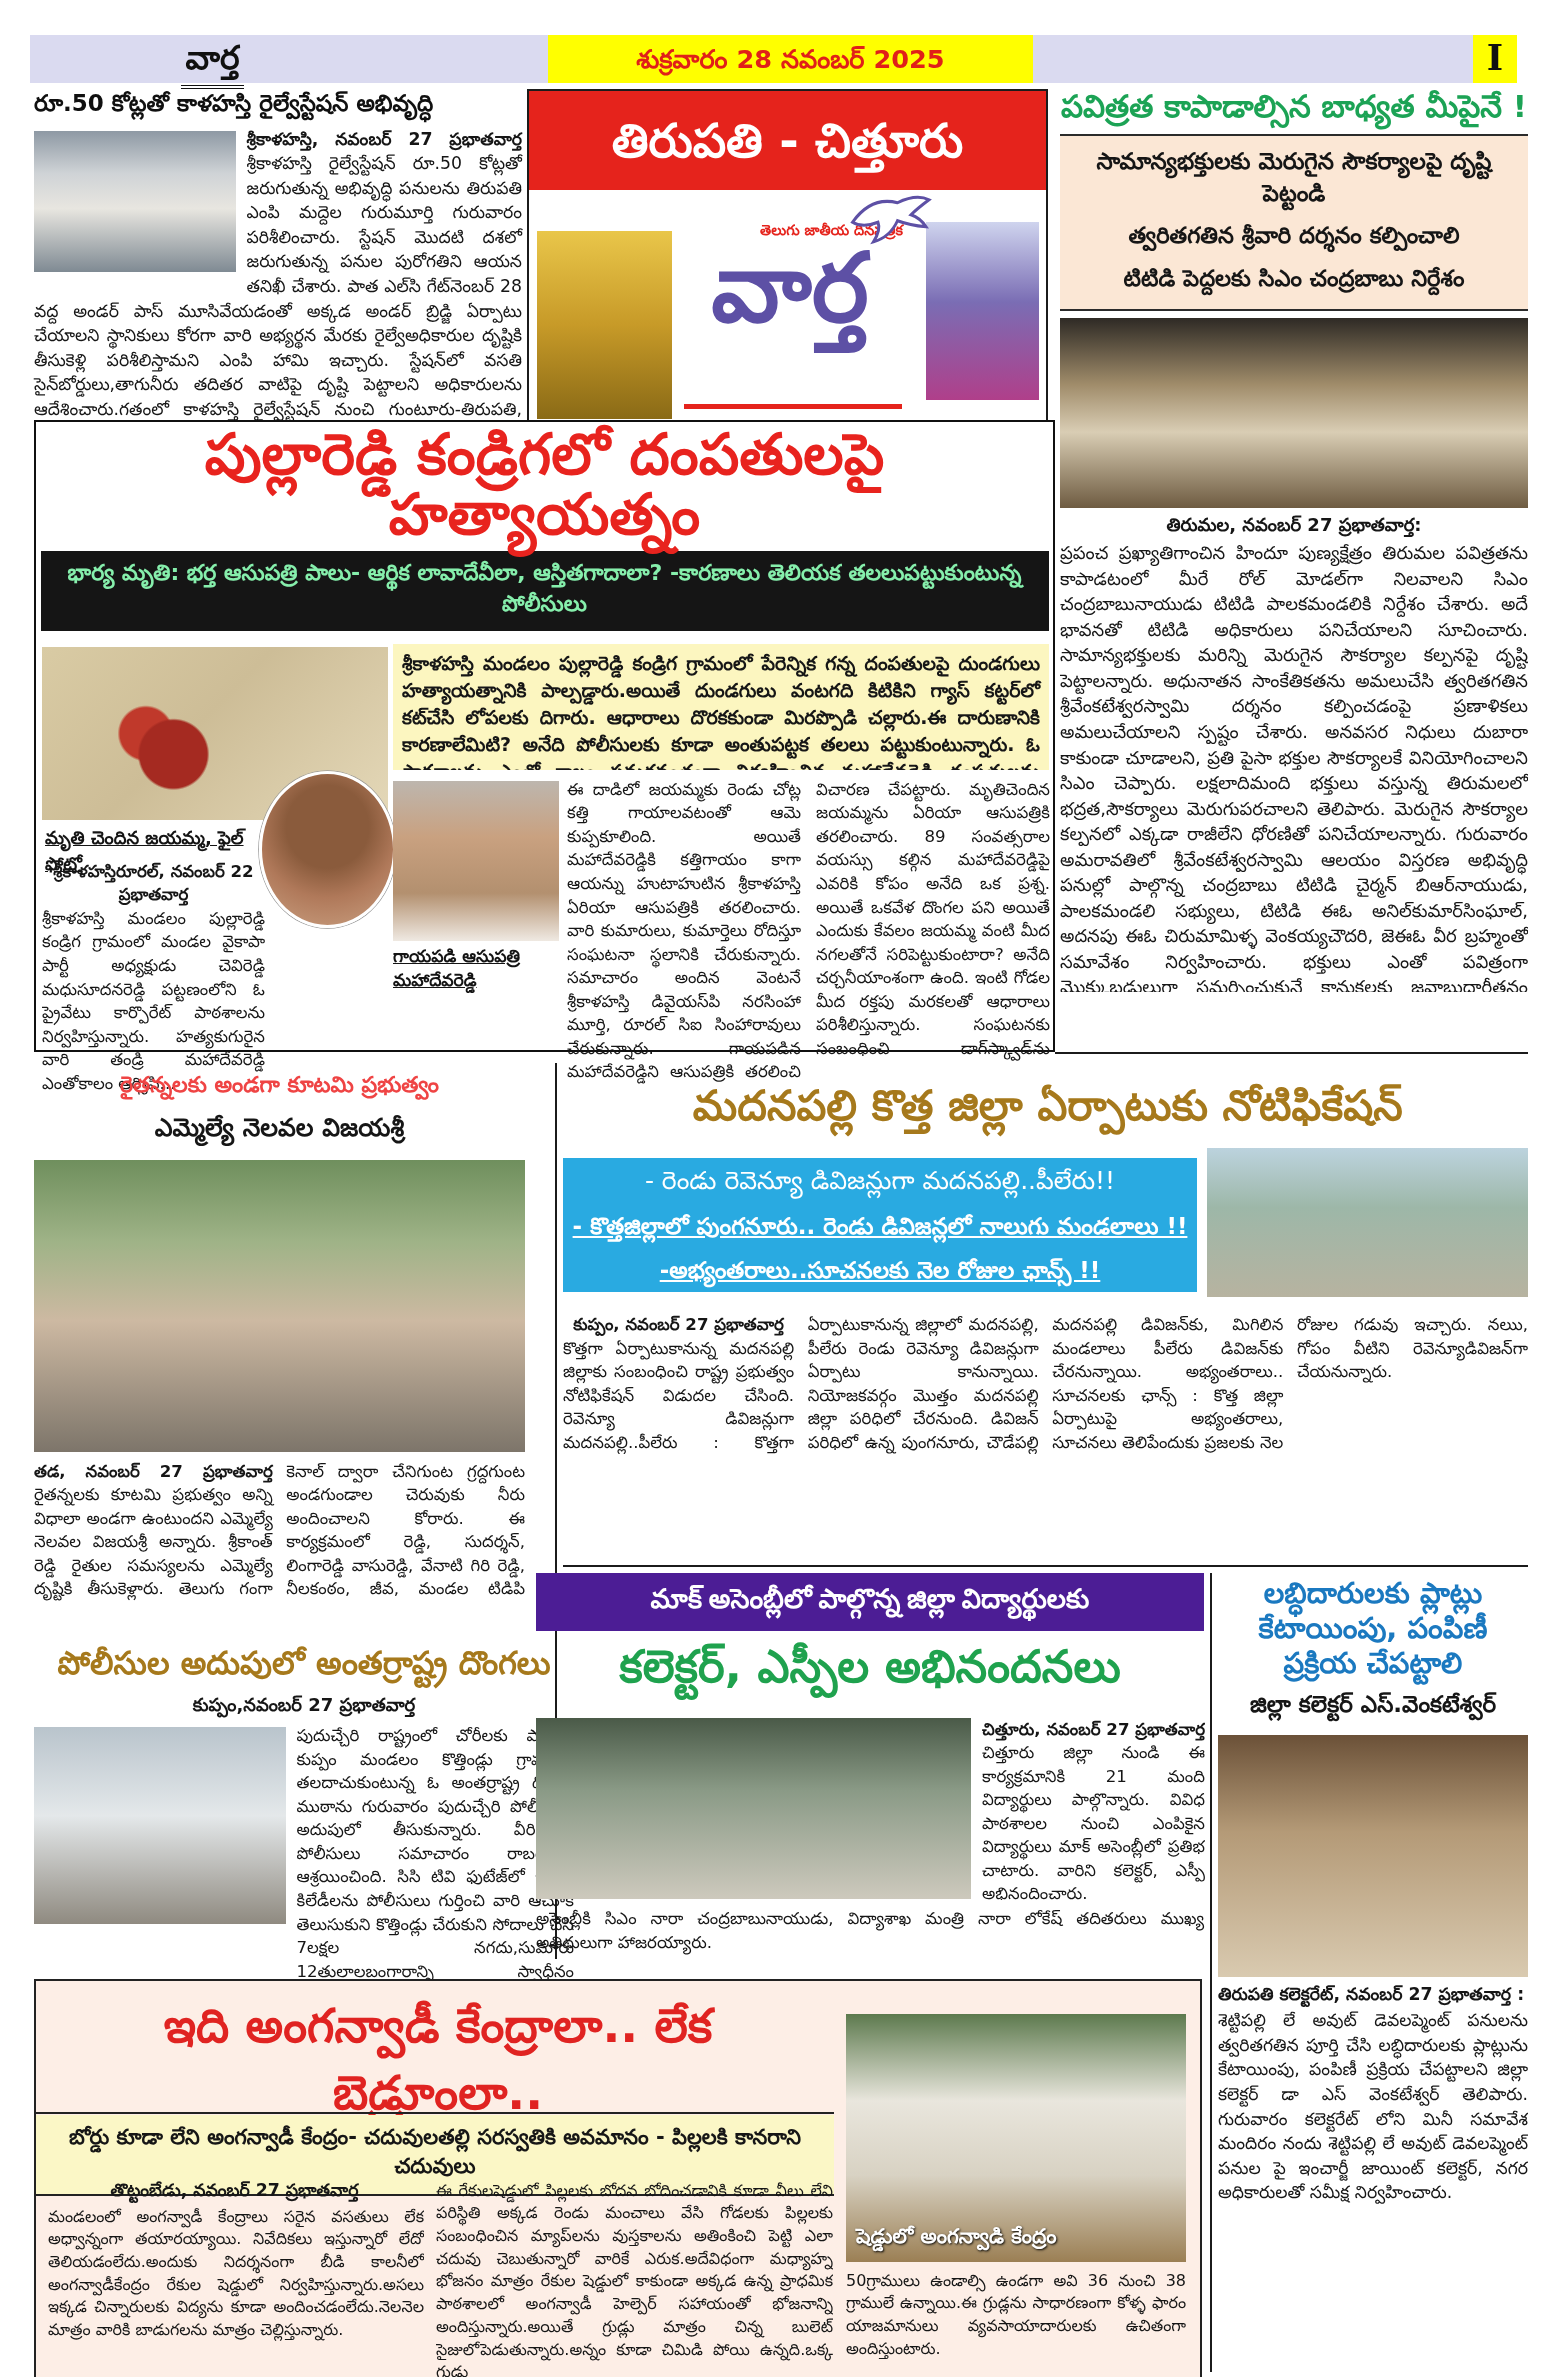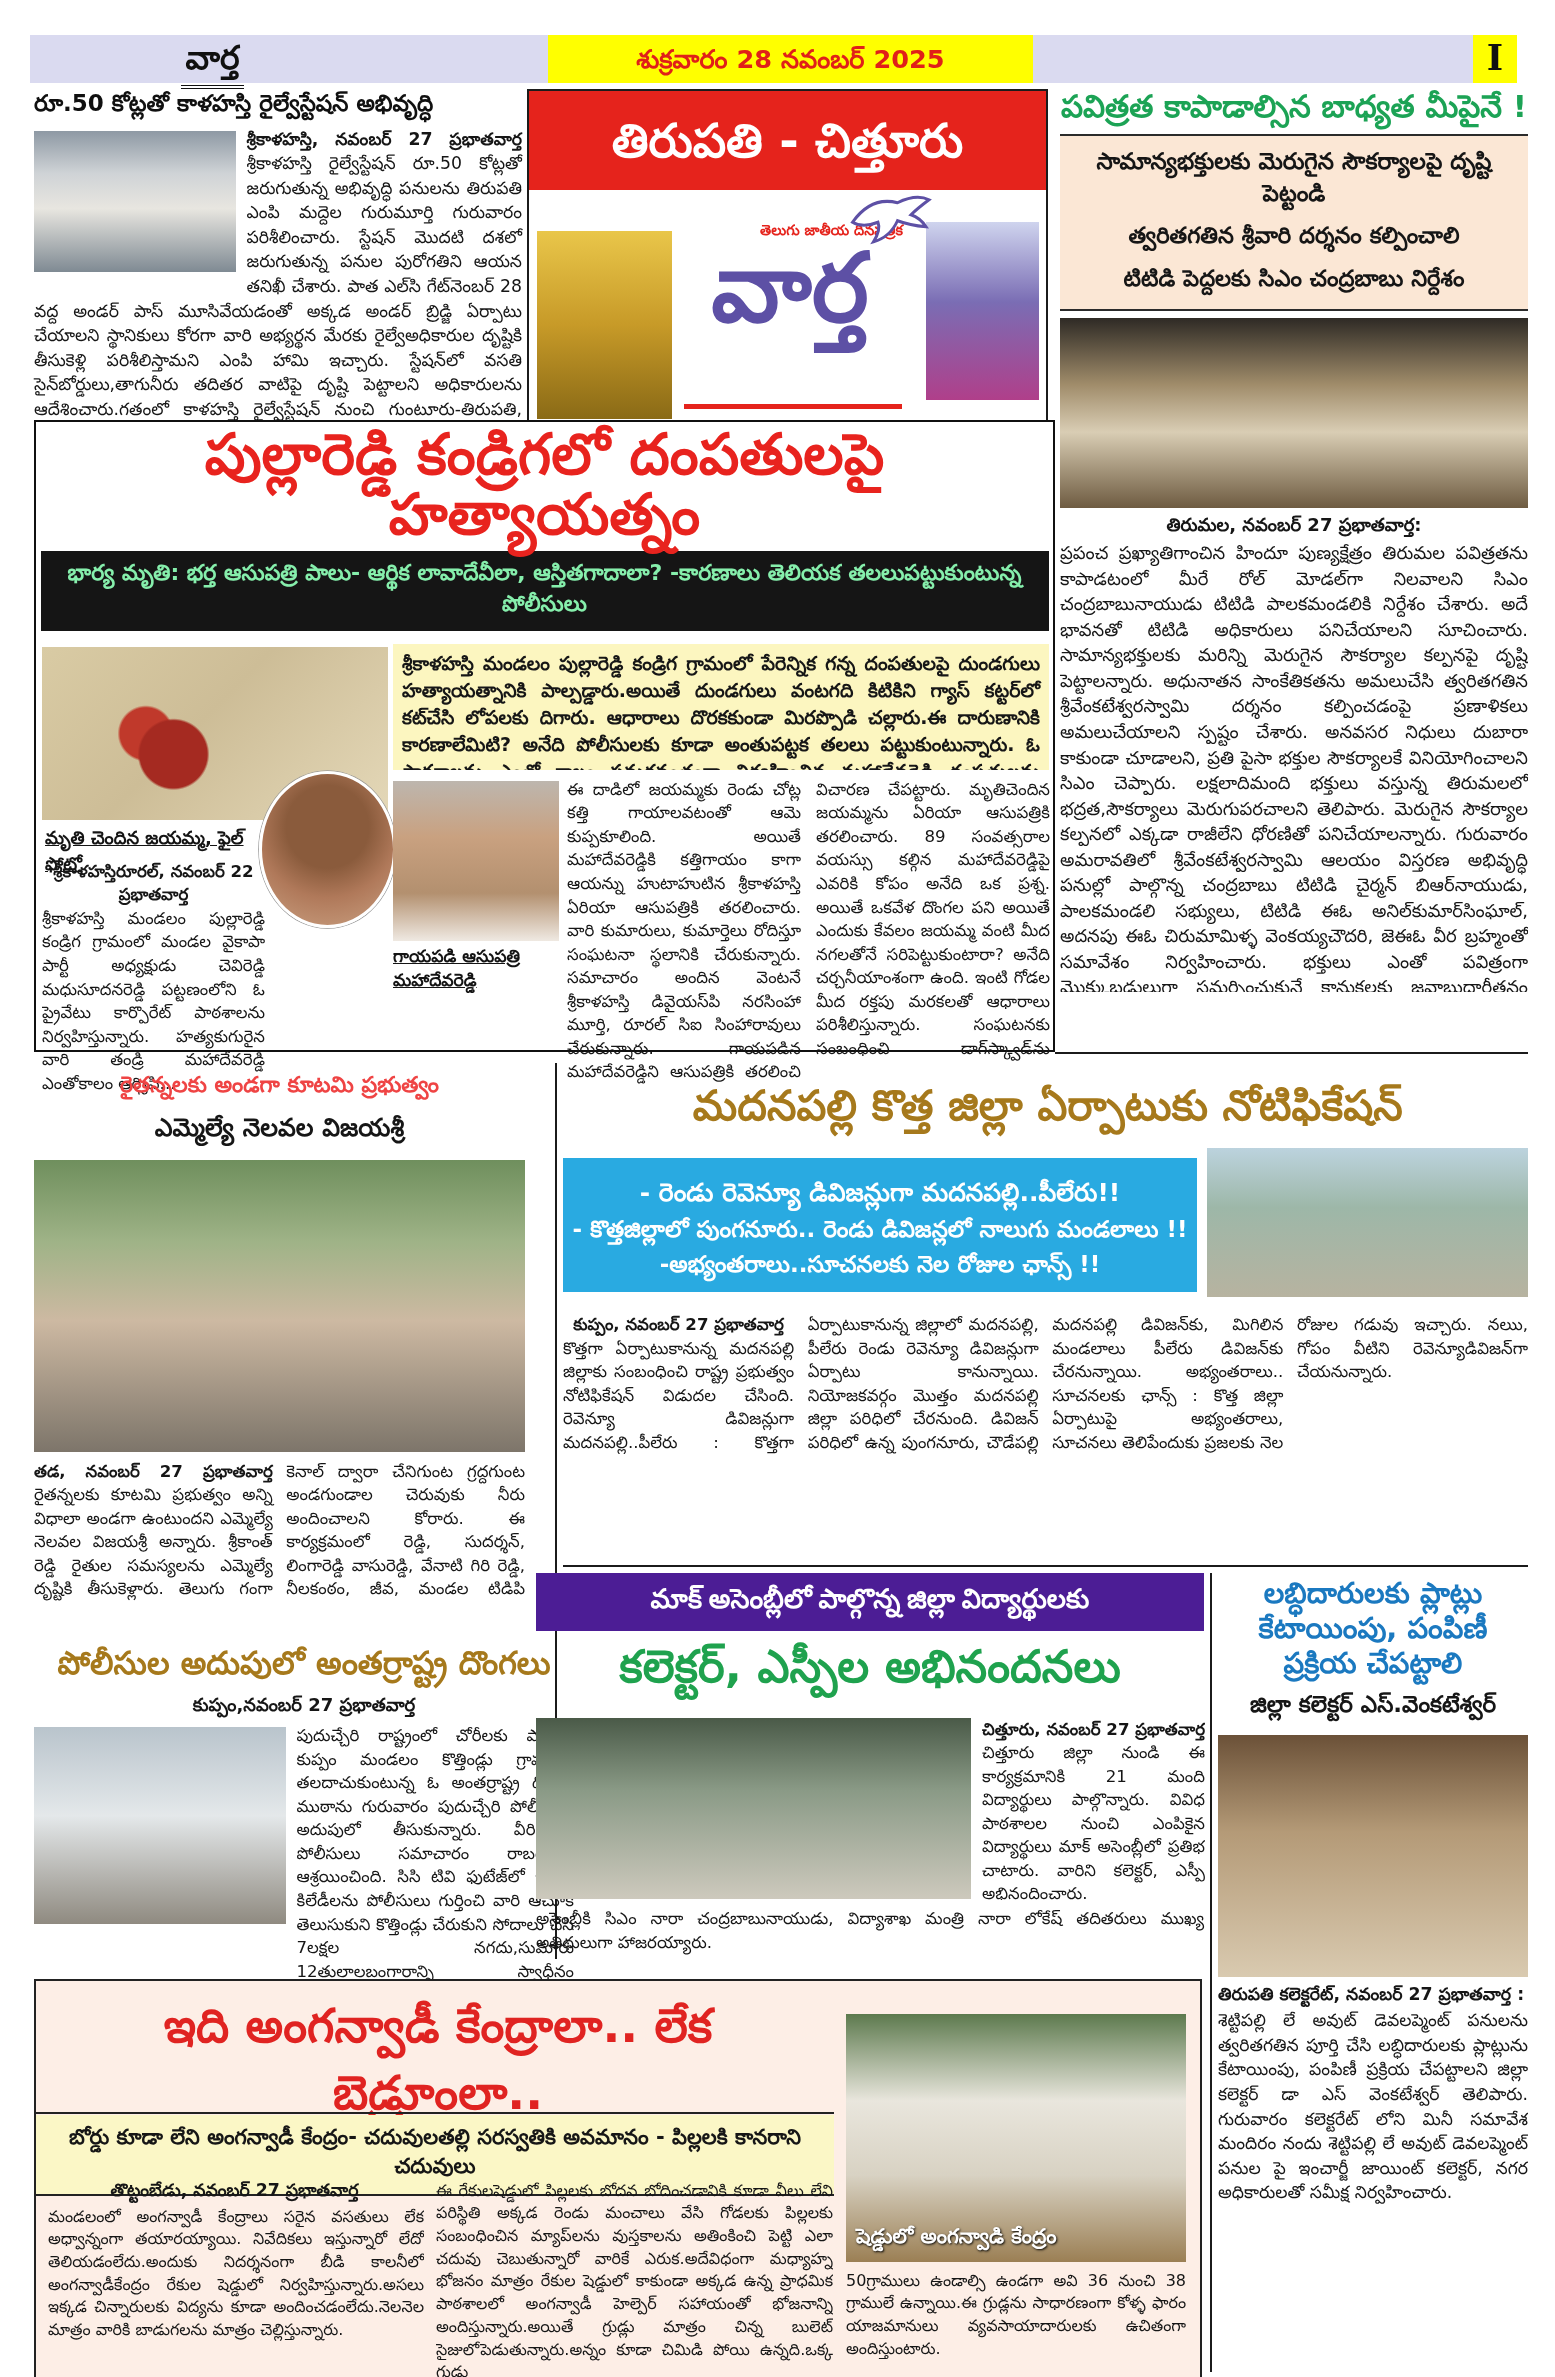--- a/index.html
+++ b/index.html
@@ -103,22 +103,22 @@
   .thieves .dl{font-size:18px;font-weight:bold;text-align:center;margin:4.5px 0;}
   .thieves .photo{float:left;width:252px;height:197px;margin:3px 10.5px 3px 0;}
   .thieves .body{font-size:16.6px;max-height:263px;}
 
   
   .madana{left:563px;top:1060px;width:965px;}
   .madana h1{margin:21px 0 0 4.5px;font-size:42px;color:#a6791c;font-weight:800;text-align:center;}
   .madana .row{margin-top:18px;position:relative;height:143px;}
   .madana .bluebox{position:absolute;left:0;top:0;width:634px;height:134px;background:#29aae1;
                    color:#ffffff;text-align:center;padding:7.5px 6px;box-sizing:border-box;}
-  .madana .b1{font-size:25px;font-weight:700;margin-top:12px;}
-  .madana .b2,.madana .b3{font-size:23px;font-weight:800;margin-top:3px;}
+  .madana .b1{font-size:25px;font-weight:400;}
+  .madana .b2,.madana .b3{font-size:23px;font-weight:800;margin-top:12px;text-decoration:underline;}
   .madana .photo{position:absolute;left:644px;top:-10.5px;width:321px;height:149px;}
   .madana .body{margin-top:12px;font-size:16.6px;column-count:4;column-gap:13.5px;max-height:241px;}
   .madana .dl{text-align:center;font-weight:bold;}
 
   
   .mock{left:536px;top:1573px;width:668px;}
   .mock .strap{background:#4c1d95;color:#ffffff;font-size:27px;font-weight:800;text-align:center;
                padding:10.5px 6px;font-family:Liberation Serif, serif;}
   .mock h1{margin:9px 0 0 0;font-size:45px;color:#1fa24e;font-weight:800;text-align:center;}
   .mock .row{margin-top:13.5px;position:relative;height:182px;}

